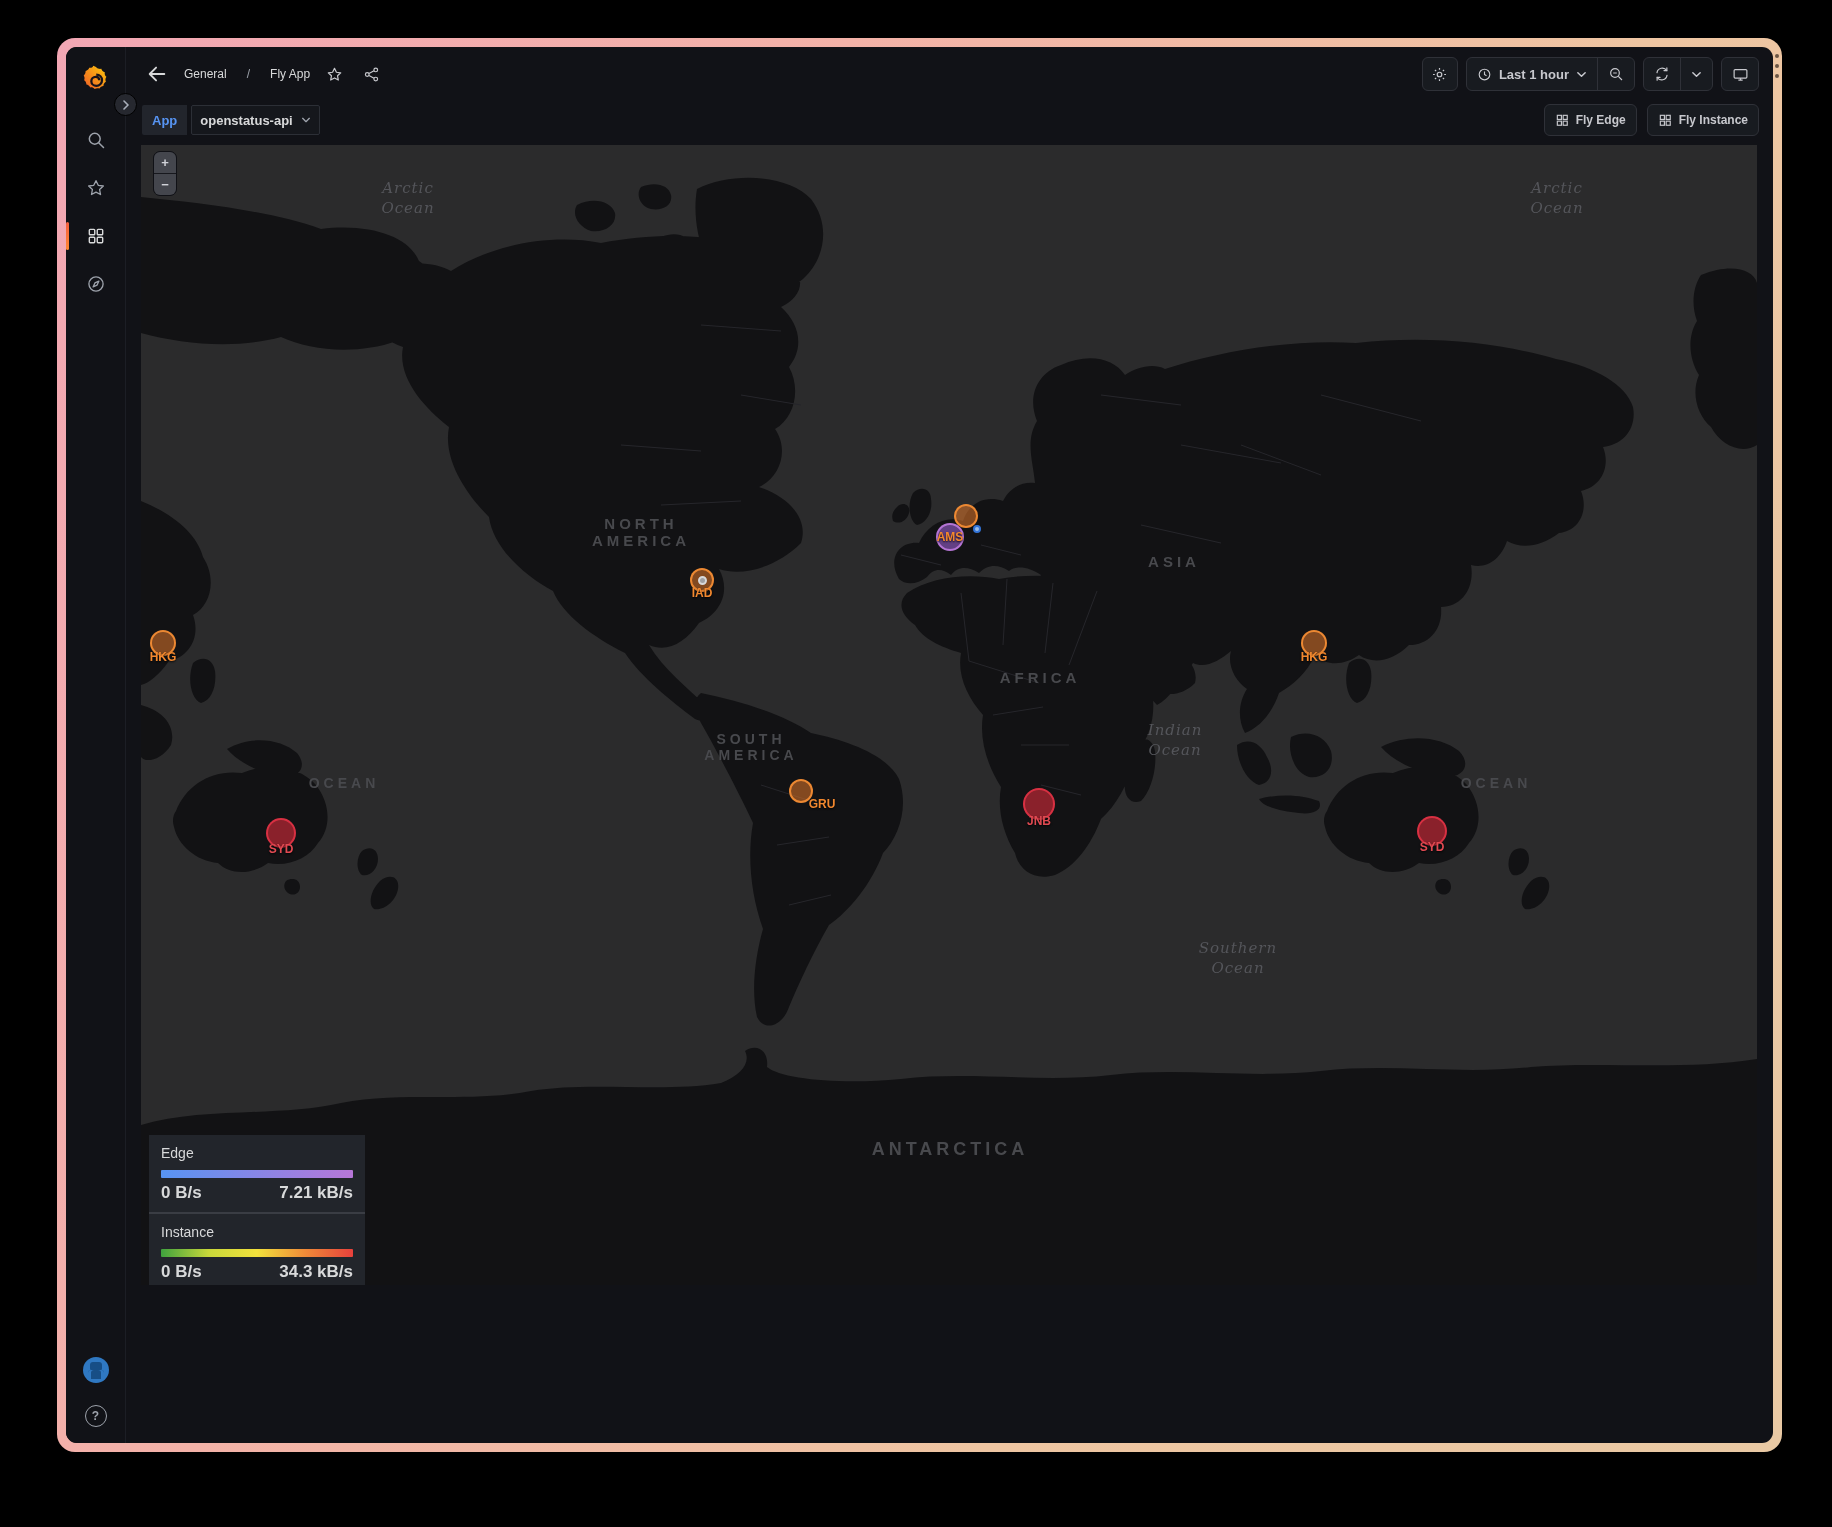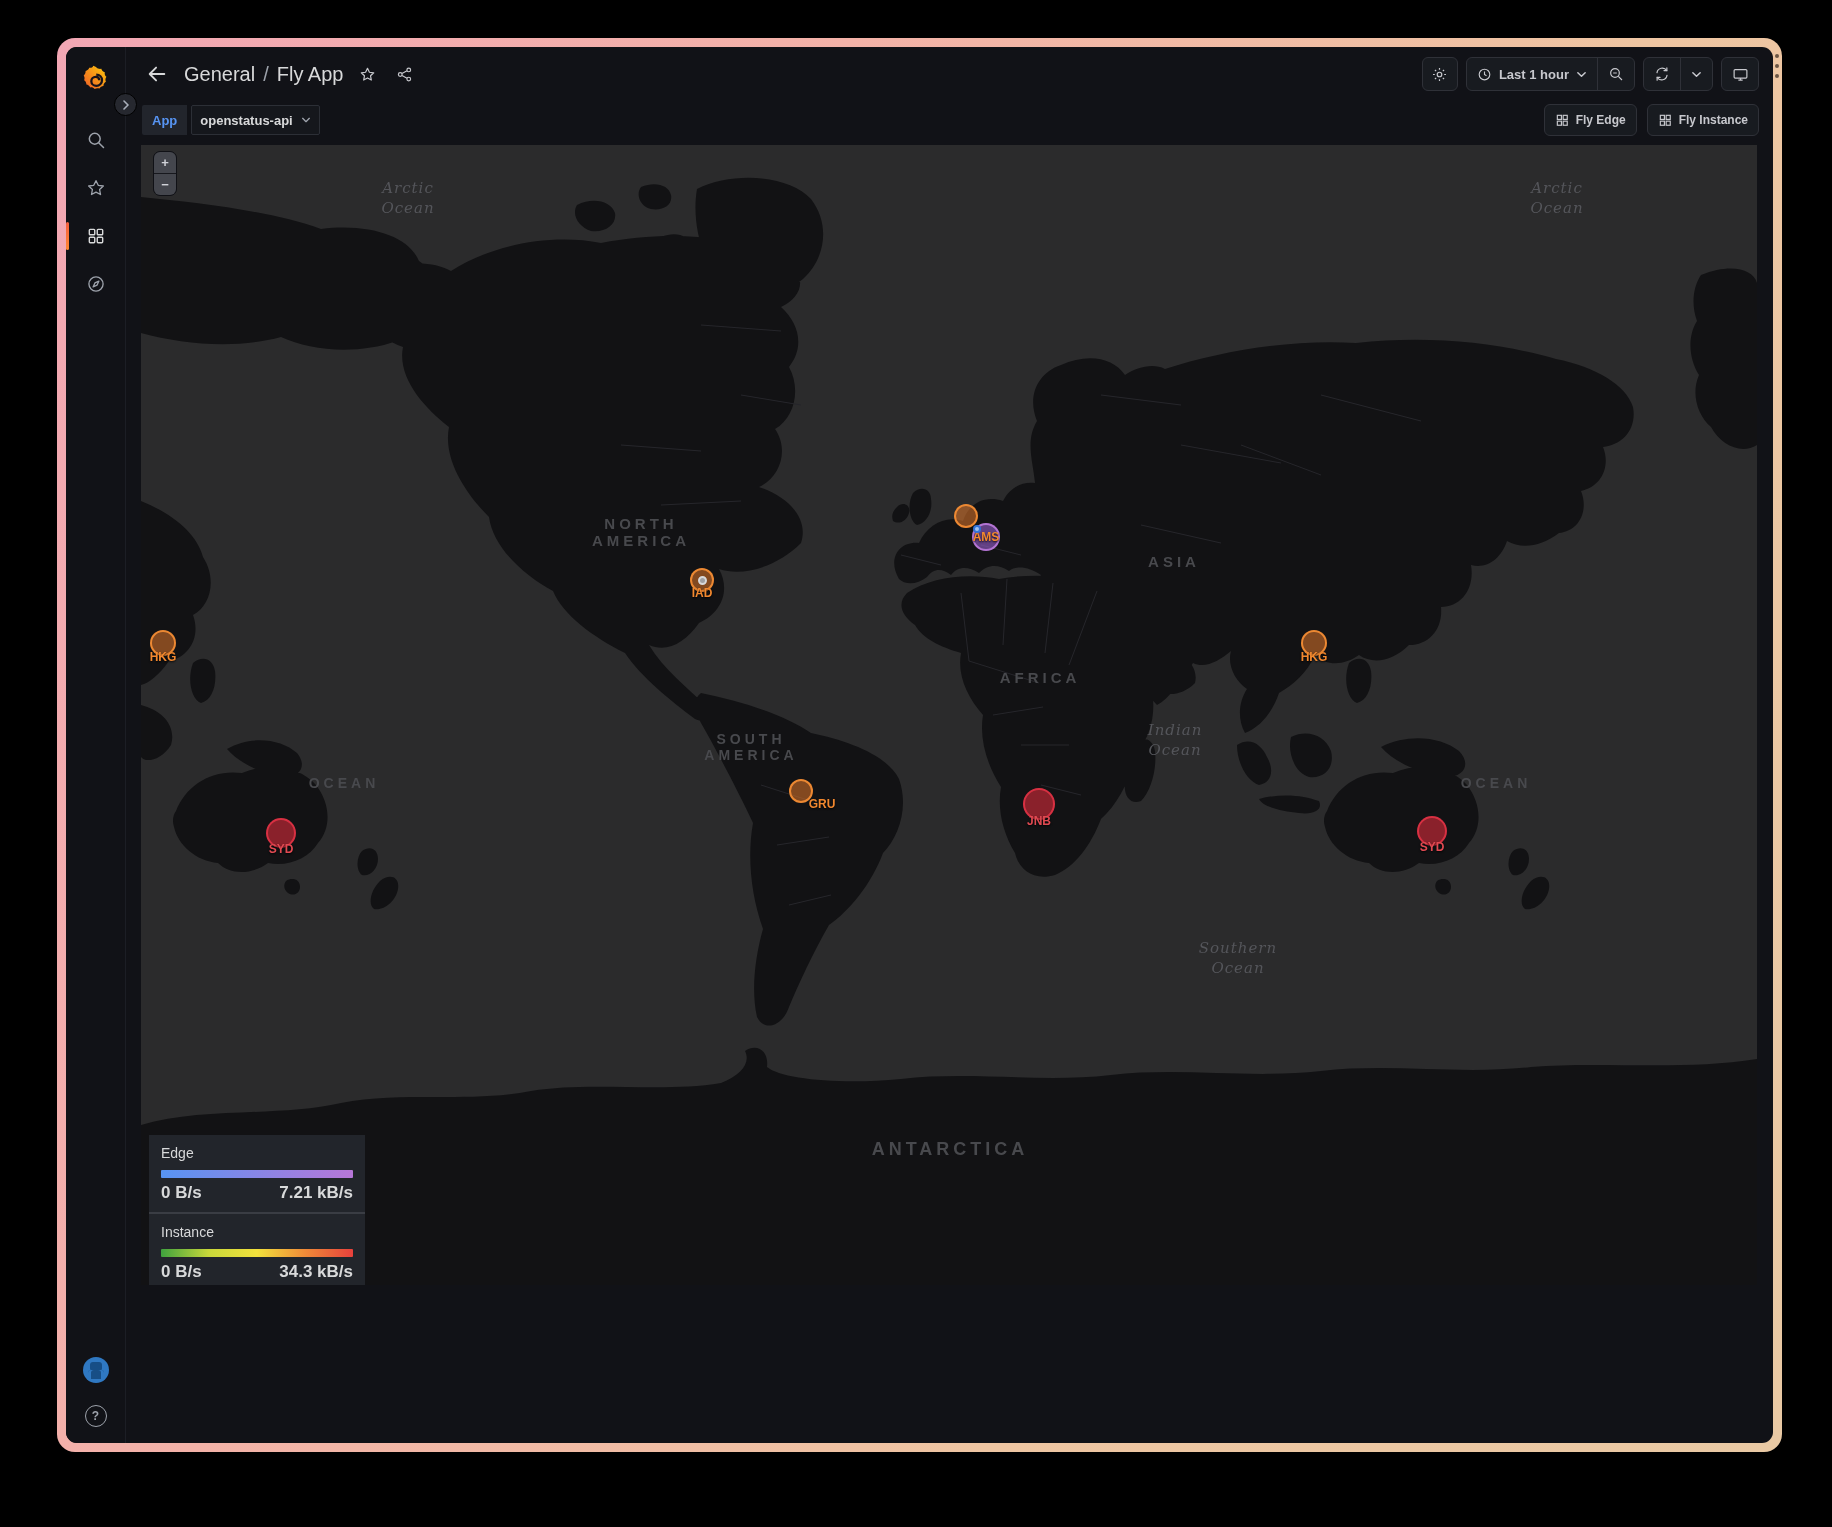--- a/index.html
+++ b/index.html
@@ -48,21 +48,21 @@
     box-shadow:inset 3px 0 0 #2f78c2, inset -3px 0 0 #2f78c2; }
   .help-icon {
     width:22px; height:22px; border-radius:50%; border:1.6px solid #9da2ab; color:#9da2ab;
     display:flex; align-items:center; justify-content:center; font-size:12px; font-weight:700; cursor:pointer;
   }
   
   .main { flex:1; min-width:0; display:flex; flex-direction:column; position:relative; }
   .topbar { height:54px; display:flex; align-items:center; padding:0 14px 0 16px; gap:12px; }
   .icon-btn { background:none; border:none; color:#c7c8cd; display:flex; align-items:center; justify-content:center;
     padding:4px; cursor:pointer; }
-  .breadcrumb { display:flex; align-items:center; gap:8px; font-size:20px; color:#d8d9da; }
+  .breadcrumb { display:flex; align-items:center; gap:20px; font-size:12px; color:#d8d9da; }
   .crumb-dash { font-weight:500; }
   .tb-right { margin-left:auto; display:flex; gap:8px; align-items:center; }
   .btn {
     height:34px; background:#181b20; border:1px solid #2f3138; border-radius:6px; color:#c7c8cd;
     display:flex; align-items:center; justify-content:center; padding:0 10px; gap:7px;
     font-size:13px; font-weight:600; cursor:pointer; font-family:inherit;
   }
   .btn-group { display:flex; align-items:stretch; background:#181b20; border:1px solid #2f3138; border-radius:6px; height:34px; }
   .btn-group .seg { display:flex; align-items:center; gap:7px; padding:0 10px; font-size:13px; font-weight:600; cursor:pointer; }
   .btn-group .divider { width:1px; background:#2f3138; }
@@ -406,21 +406,21 @@
 Ocean</div>
           <div class="map-text continent" style="left: 809px; top: 994px; font-size: 18px;">ANTARCTICA</div>
           <div class="marker" style="left: 9px; top: 485px; height: 26px; width: 26px; background: rgba(224, 119, 42, 0.55); border-color: rgba(242, 140, 52, 0.95);">
             <div class="mlabel" style="color: rgb(242, 136, 47);">HKG</div>
           </div>
           <div class="marker" style="left: 549px; top: 423px; height: 24px; width: 24px; background: rgba(224, 119, 42, 0.55); border-color: rgba(242, 140, 52, 0.95);">
             <div class="inner-dot"></div>
             <div class="mlabel" style="color: rgb(242, 136, 47);">IAD</div>
           </div>
           <div class="marker" style="left: 813px; top: 359px; height: 24px; width: 24px; background: rgba(224, 119, 42, 0.55); border-color: rgba(242, 140, 52, 0.95);"></div>
-          <div class="marker" style="left: 831px; top: 378px; height: 28px; width: 28px; background: rgba(150, 94, 201, 0.62); border-color: rgba(184, 119, 217, 0.95);">
+          <div class="marker" style="left: 795px; top: 378px; height: 28px; width: 28px; background: rgba(150, 94, 201, 0.62); border-color: rgba(184, 119, 217, 0.95);">
             <div class="mlabel center" style="color: rgb(242, 136, 47);">AMS</div>
           </div>
           <div class="marker" style="left: 832px; top: 380px; height: 8px; width: 8px; background: rgba(162, 198, 242, 0.95); border-color: rgb(50, 116, 217);"></div>
           <div class="marker" style="left: 1160px; top: 485px; height: 26px; width: 26px; background: rgba(224, 119, 42, 0.55); border-color: rgba(242, 140, 52, 0.95);">
             <div class="mlabel" style="color: rgb(242, 136, 47);">HKG</div>
           </div>
           <div class="marker" style="left: 648px; top: 634px; height: 24px; width: 24px; background: rgba(224, 119, 42, 0.55); border-color: rgba(242, 140, 52, 0.95);">
             <div class="mlabel" style="color: rgb(242, 136, 47); margin-left: 21px;">GRU</div>
           </div>
           <div class="marker" style="left: 882px; top: 643px; height: 32px; width: 32px; background: rgba(196, 42, 54, 0.68); border-color: rgba(224, 50, 68, 0.92);">

